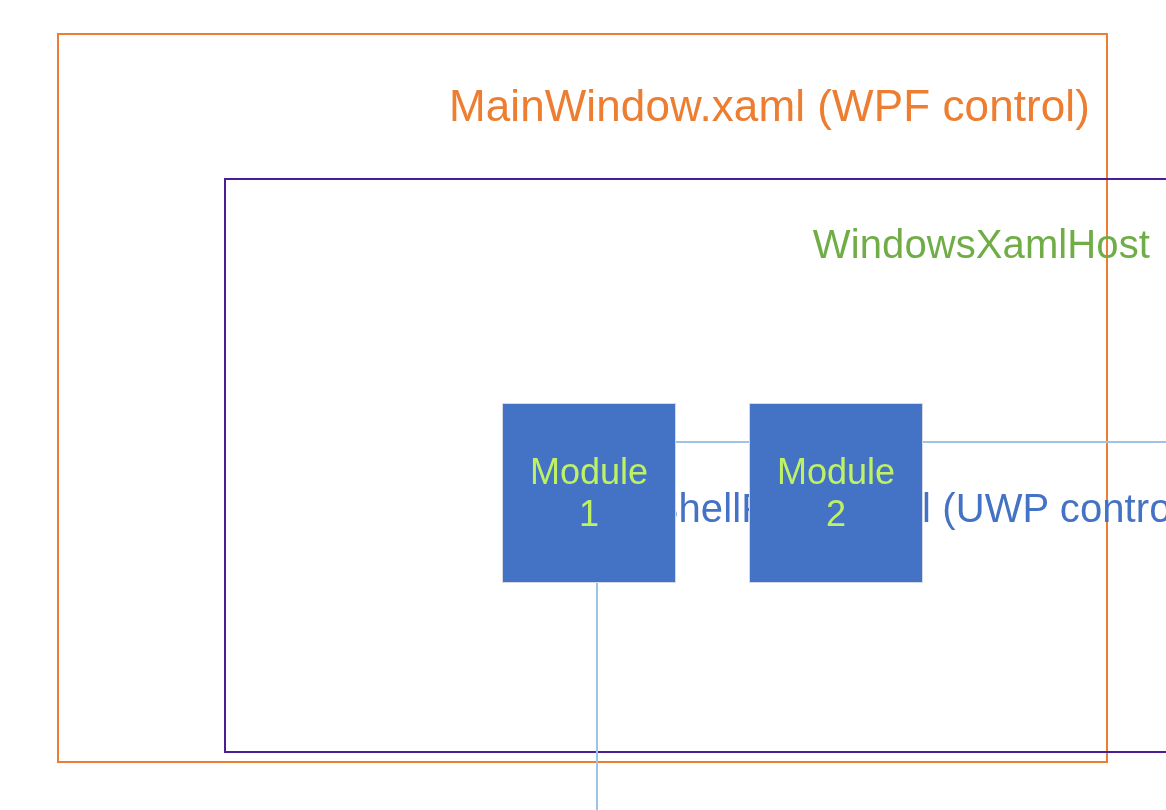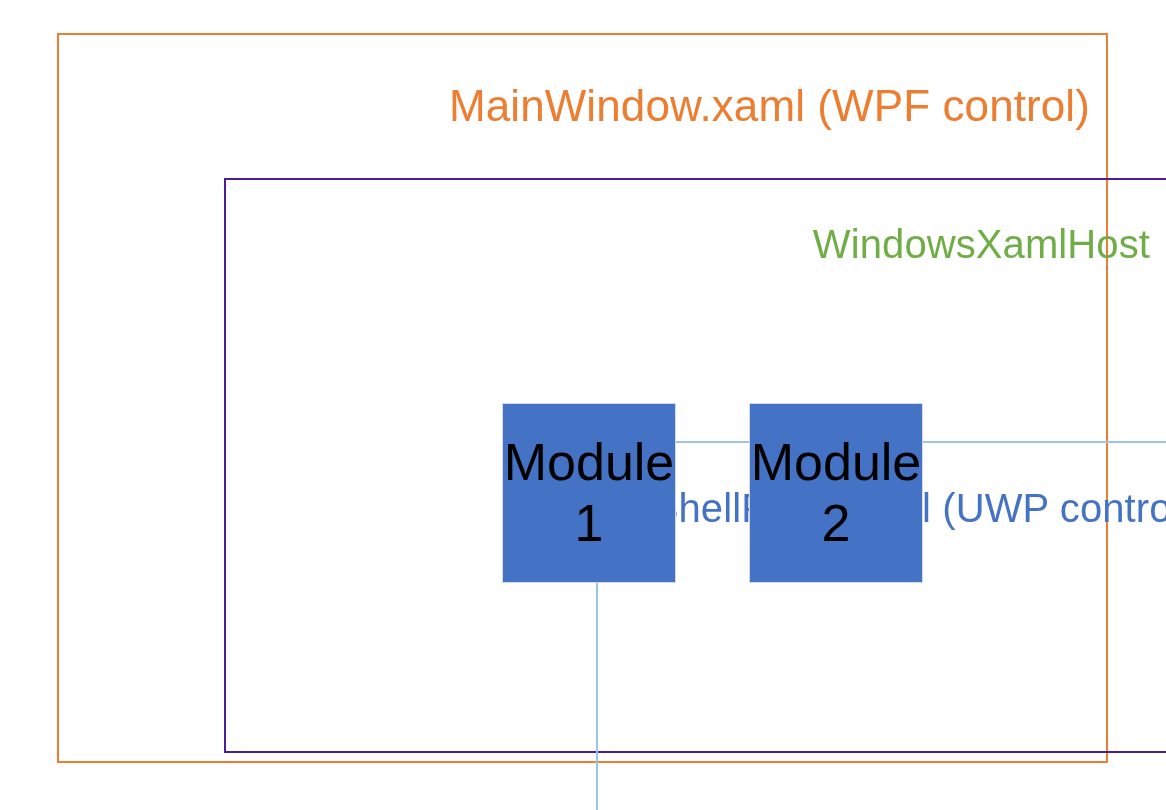--- a/index.html
+++ b/index.html
@@ -77,26 +77,26 @@
 
   
   .module {
     position: absolute;
     box-sizing: border-box;
     width: 174px;
     height: 180px;
     top: 403px;
     background: #4472C4;
     border: 1px solid #D4D9E4;
-    color: #000000;
+    color: #bef264;
     display: flex;
     flex-direction: column;
     align-items: center;
     justify-content: center;
-    font-size: 52px;
+    font-size: 36px;
     line-height: 1.18;
     text-align: center;
   }
   #module-1 { left: 502px; }
   #module-2 { left: 749px; }
   .module-name { display: block; }
   .module-index { display: block; }
 </style>
 </head>
 <body>

